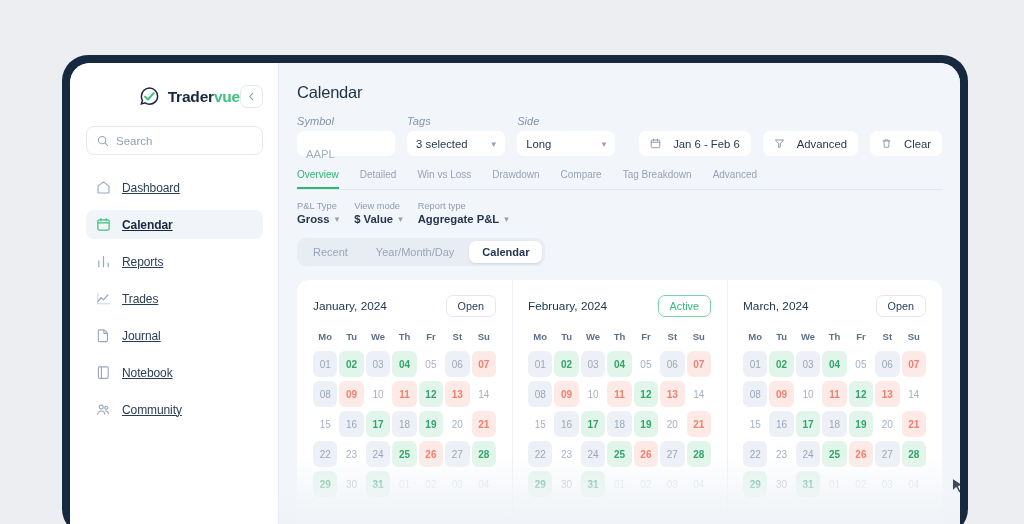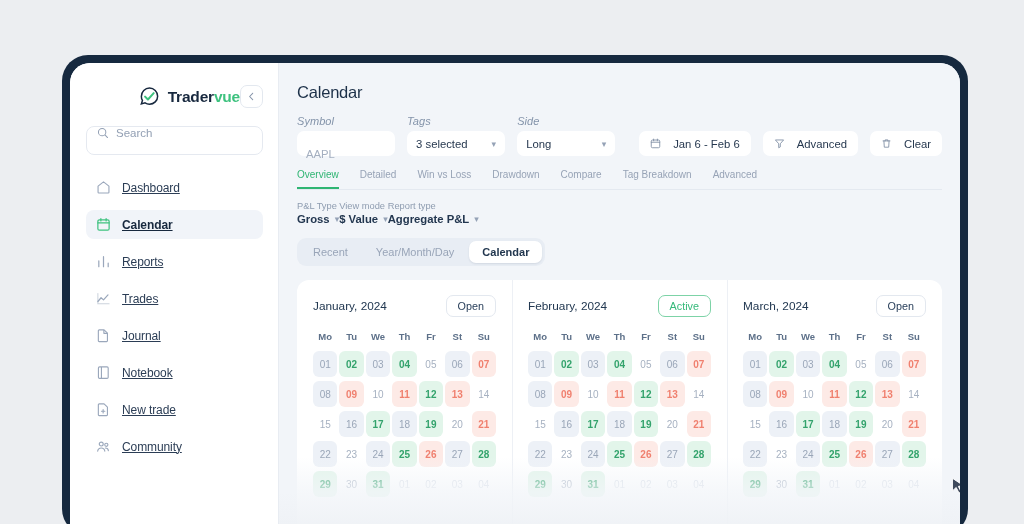--- a/index.html
+++ b/index.html
@@ -43,21 +43,21 @@
   .logo-mark { width: 21px; height: 21px; flex: none; }
   .logo-text { font-size: 15.5px; font-weight: 600; letter-spacing: -0.2px; color: #17283e; }
   .logo-text .accent { color: #3ec27f; }
   .collapse-btn {
     width: 23px; height: 23px; border: 1px solid #e3e8ef; border-radius: 7px;
     background: #fff; display: flex; align-items: center; justify-content: center;
     color: #8896ab; font-size: 10px; cursor: pointer;
   }
   .search-box {
     height: 29px; border: 1px solid #e5e9f0; border-radius: 8px;
-    display: flex; gap: 7px; padding: 0 10px;
+    display: flex; align-items: center; gap: 7px; padding: 0 10px;
     margin-bottom: 18px; background: #fff;
   }
   .search-box .ph { font-size: 11.5px; color: #93a0b4; }
   .nav-item {
     display: flex; align-items: center; gap: 11px;
     height: 29px; padding: 0 10px; border-radius: 8px;
     margin-bottom: 8px; cursor: pointer;
   }
   .nav-item.active { background: #f1f4f9; }
   .nav-label { font-size: 12px; color: #2b3d55; font-weight: 500; letter-spacing: -0.1px; text-decoration: underline; }
@@ -98,21 +98,21 @@
 
   
   #tabs {
     display: flex; gap: 21px; margin-top: 13px;
     border-bottom: 1px solid #e4e9f0;
   }
   .tab { font-size: 10px; color: #97a3b6; padding-bottom: 7px; cursor: pointer; white-space: nowrap; }
   .tab.active { color: #2fb573; border-bottom: 2px solid #2fb573; font-weight: 500; }
 
   
-  #subctrls { display: flex; margin-top: 11px; }
+  #subctrls { display: flex; gap: 15px; margin-top: 11px; }
   .sub-label { font-size: 9.3px; color: #8e9cb0; margin-bottom: 2px; }
   .sub-val { font-size: 11.3px; color: #233750; font-weight: 600; display: flex; align-items: center; gap: 5px; cursor: pointer; }
   .sub-val .chev { font-weight: 400; }
 
   
   #seg-row { display: flex; align-items: center; justify-content: space-between; margin-top: 13px; }
   .seg-group {
     background: #e8edf4; border-radius: 9px; padding: 3px;
     display: flex; gap: 2px;
   }
@@ -229,27 +229,20 @@
               <path d="M8.4 2.2v3.5h3.6" stroke="currentColor" stroke-width="1.2" stroke-linejoin="round"></path>
             </svg>
             <span class="nav-label">Journal</span>
           </div>
           <div class="nav-item">
             <svg class="nav-ico" viewBox="0 0 16 16" fill="none">
               <rect x="2.6" y="2" width="10.4" height="12.2" rx="1.2" stroke="currentColor" stroke-width="1.2"></rect>
               <path d="M5.8 2v12.2" stroke="currentColor" stroke-width="1.2"></path>
             </svg>
             <span class="nav-label">Notebook</span>
-          </div>
-          <div class="nav-item">
-            <svg class="nav-ico" viewBox="0 0 16 16" fill="none">
-              <path d="M3.4 2h5.2l3.6 3.5v8.1a.9.9 0 01-.9.9H3.4a.9.9 0 01-.9-.9V2.9a.9.9 0 01.9-.9z" stroke="currentColor" stroke-width="1.2" stroke-linejoin="round"></path>
-              <path d="M7.6 8v3.6M5.8 9.8h3.6" stroke="currentColor" stroke-width="1.2" stroke-linecap="round"></path>
-            </svg>
-            <span class="nav-label">New trade</span>
           </div>
           <div class="nav-item">
             <svg class="nav-ico" viewBox="0 0 16 16" fill="none">
               <circle cx="5.6" cy="5.4" r="2.1" stroke="currentColor" stroke-width="1.2"></circle>
               <circle cx="11" cy="6.2" r="1.7" stroke="currentColor" stroke-width="1.2"></circle>
               <path d="M1.8 13c.3-2.2 1.9-3.4 3.8-3.4S9.1 10.8 9.4 13M10 9.6c1.7 0 3 1 3.2 2.8" stroke="currentColor" stroke-width="1.2" stroke-linecap="round"></path>
             </svg>
             <span class="nav-label">Community</span>
           </div>
         </nav>

